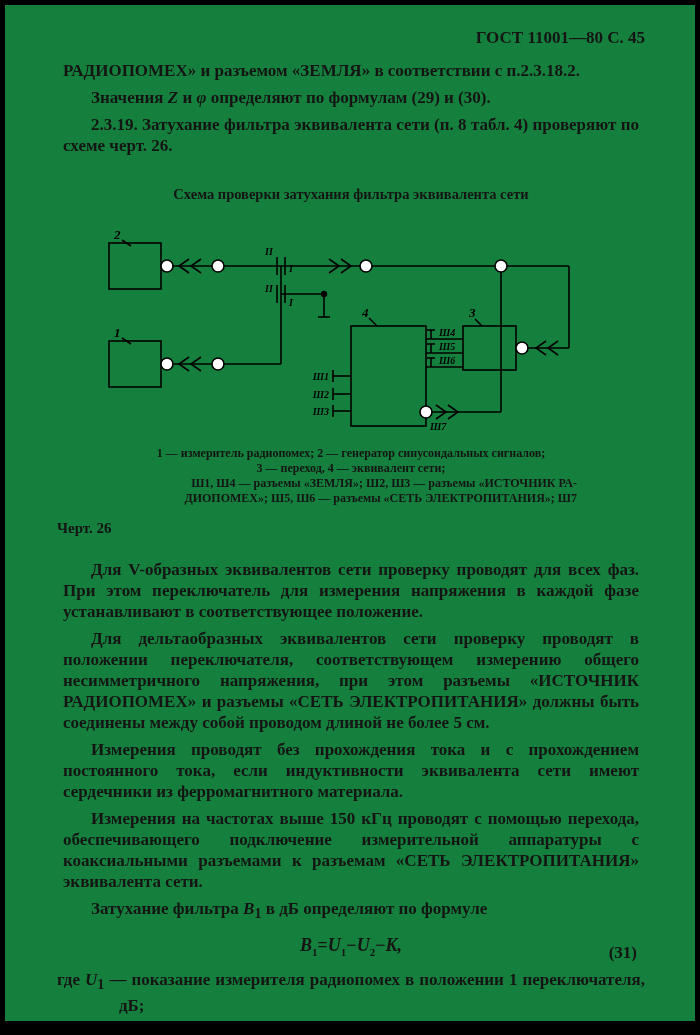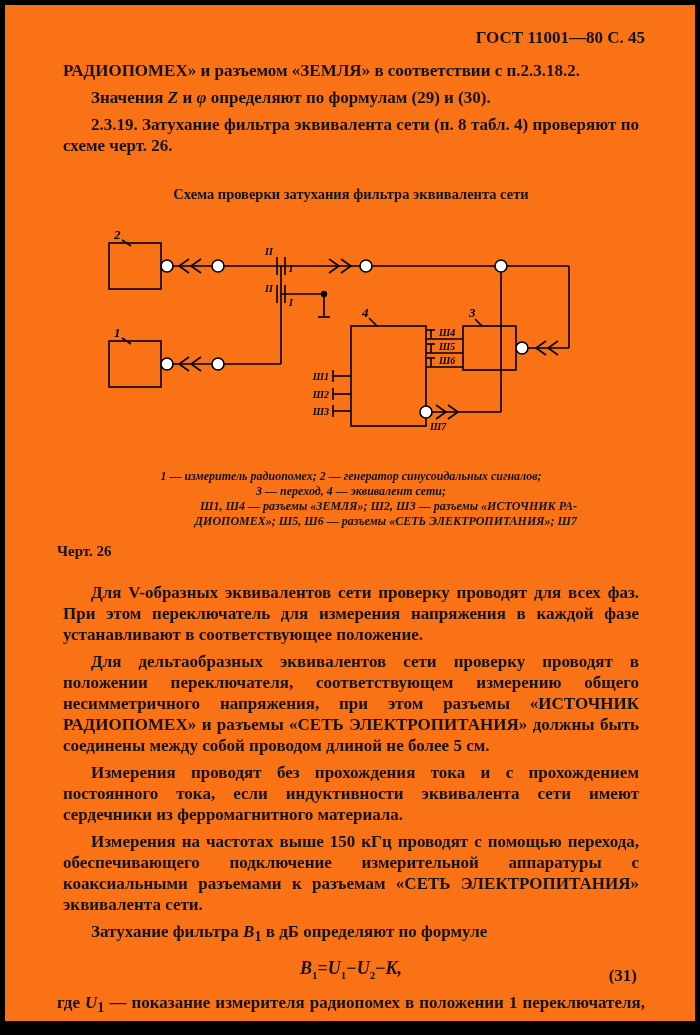--- a/index.html
+++ b/index.html
@@ -1,20 +1,20 @@
 <!DOCTYPE html>
 <html><head>
 <meta charset="utf-8">
 <style>
   html,body{margin:0;padding:0;background:#222;}
   .page{
     position:relative;
     width:700px;height:1035px;
     box-sizing:border-box;
-    background:#f97316;
+    background:#15803d;
     border:5px solid #000;
     border-bottom-width:14px;
     padding:22px 50px 0 52px;
     overflow:hidden;
     font-family:"Liberation Serif", serif;
     color:#141414;
   }
   .hdr{
     text-align:right;
     font-weight:bold;
@@ -39,25 +39,24 @@
   }
   svg.diagram{display:block;margin:26px auto 0;}
   svg.diagram text{
     font-family:"Liberation Serif", serif;
     font-style:italic;
     font-weight:bold;
     fill:#000;
   }
   .caption{
     width:452px;
-    margin:25px auto 0;
+    margin:2px auto 0;
     font-size:12px;
     font-weight:bold;
     line-height:15px;
-    font-style:italic;
   }
   .cap-c{text-align:center;}
   .cap-l{text-align:right;}
   .fig-num{
     margin-top:14px;
     text-align:left;
     font-size:15px;
     font-weight:bold;
   }
   .body-block{margin-top:22px;}

